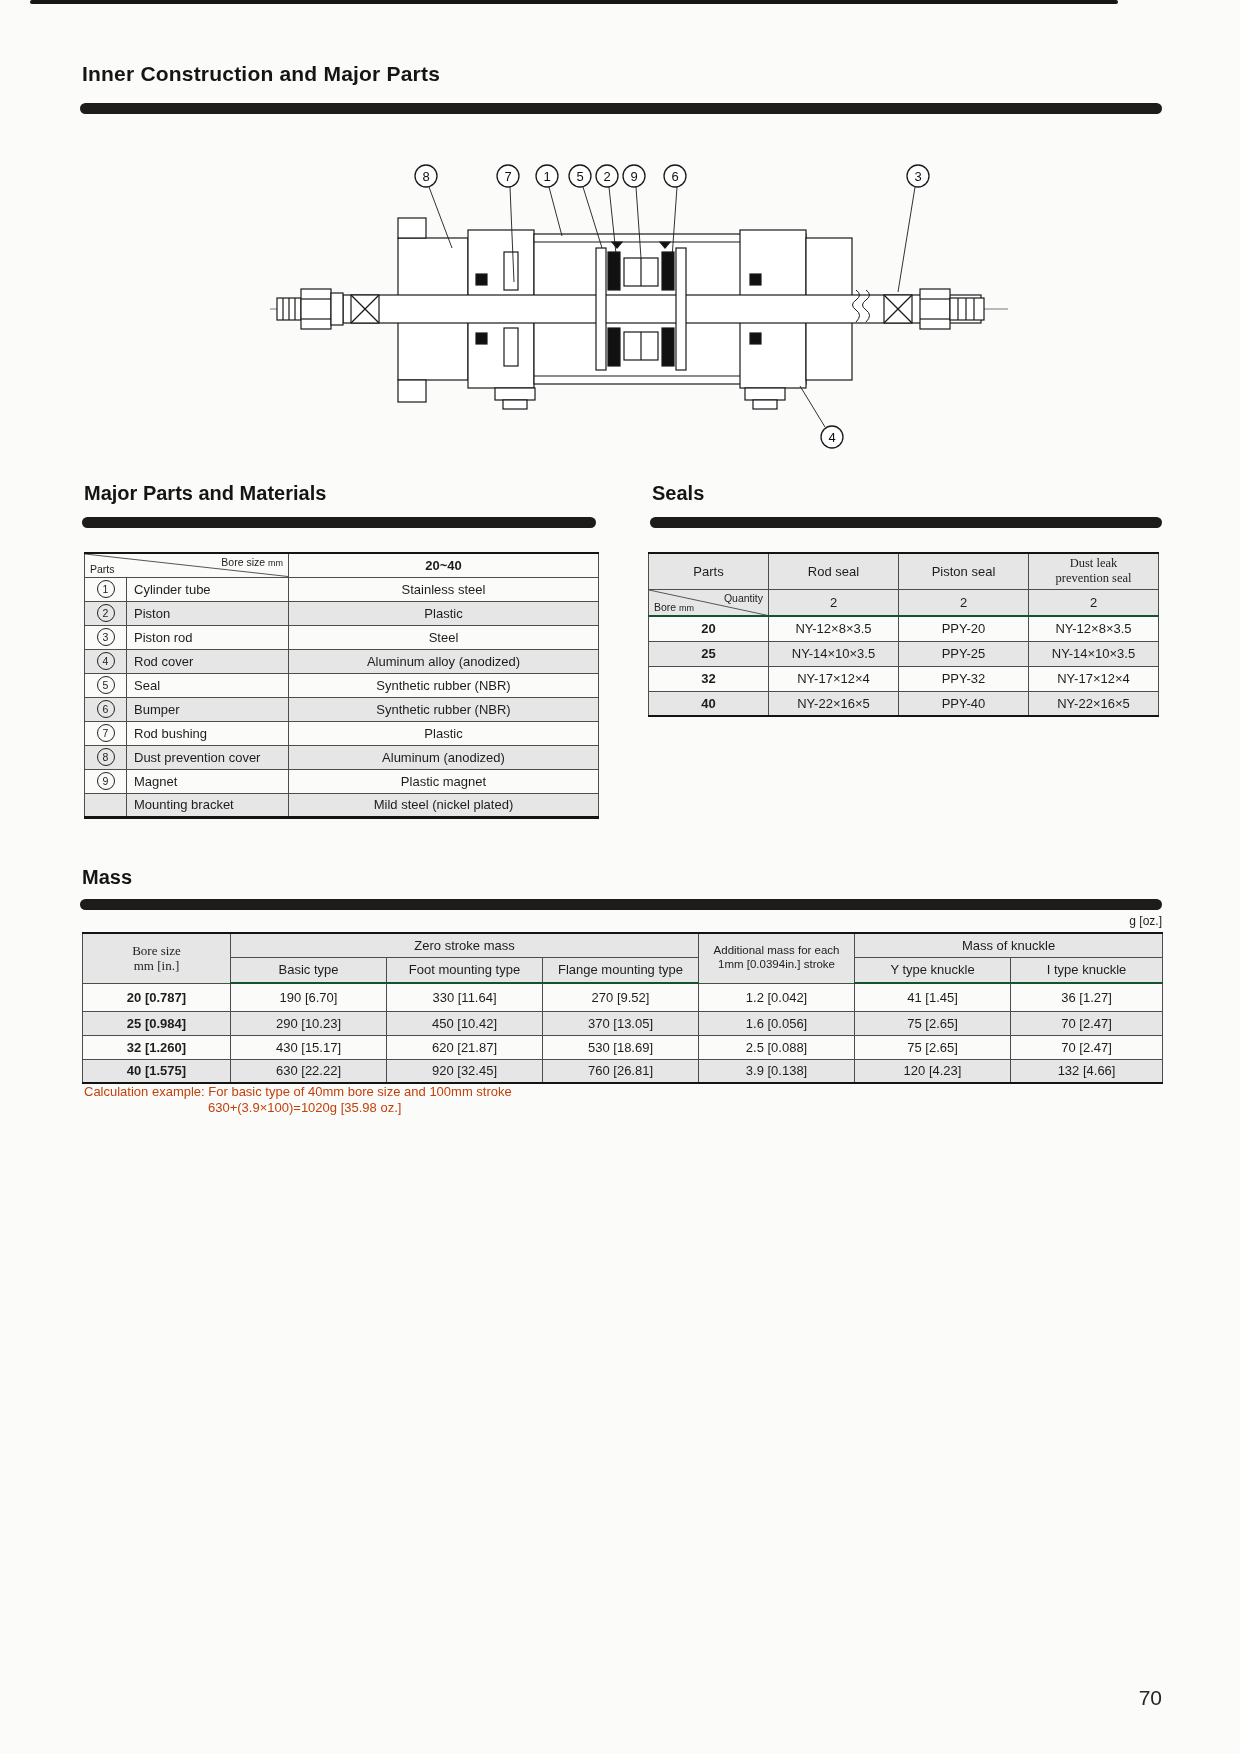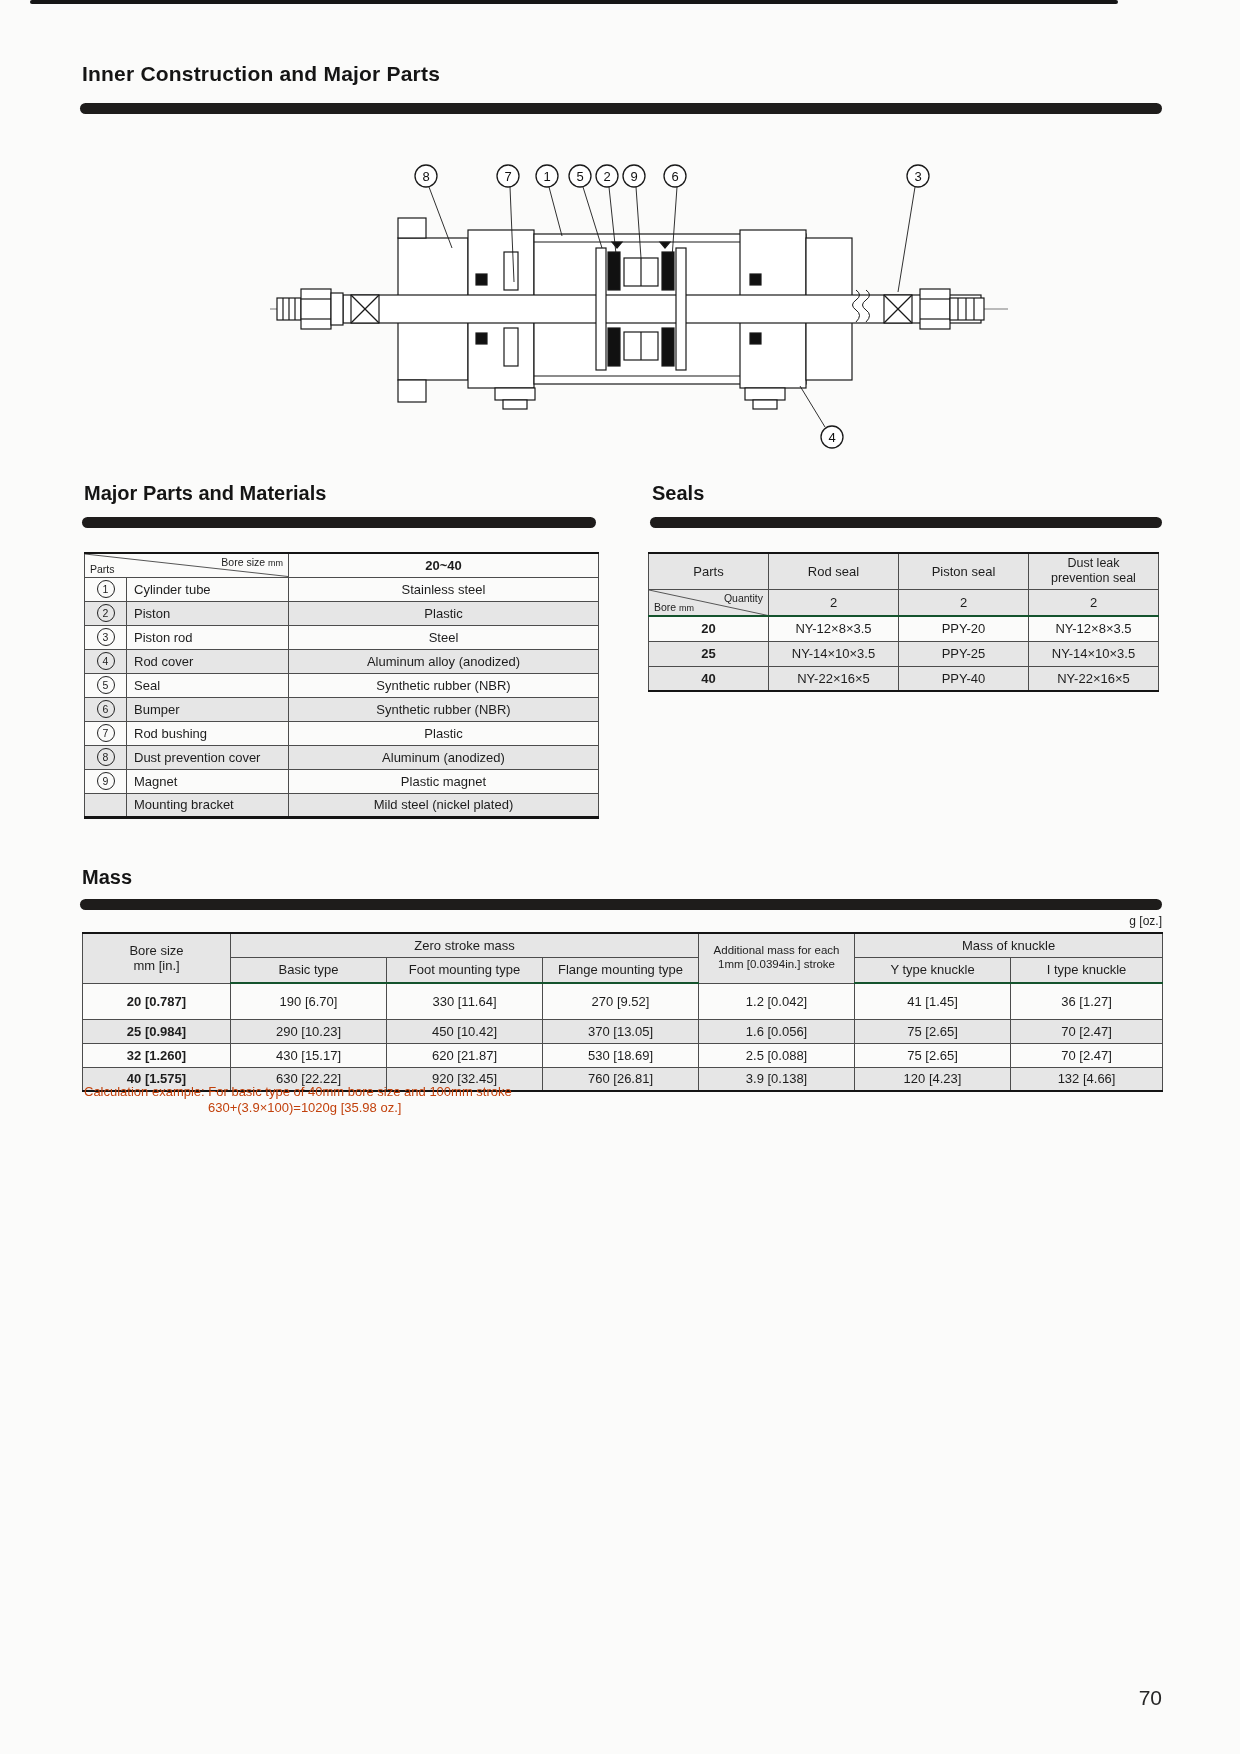--- a/index.html
+++ b/index.html
@@ -23,21 +23,21 @@
   .lname{text-align:left !important;padding-left:7px !important;}
   .b{font-weight:bold;}
   .cnum{display:inline-block;width:16px;height:16px;border:1px solid #222;border-radius:50%;
         font-size:10.5px;line-height:16px;text-align:center;font-weight:normal;}
   .diag{position:relative;padding:0 !important;}
   .dsvg{position:absolute;left:0;top:0;width:100%;height:100%;}
   .dtl{position:absolute;top:2px;right:5px;font-size:10.5px;}
   .dbl{position:absolute;bottom:2px;left:5px;font-size:10.5px;}
   .unit-sm{font-size:9px;}
   .hdr2{font-size:11.5px;line-height:1.2;}
-  .l2{line-height:1.2;}
+  .l2{line-height:1.2;font-family:Liberation Serif, serif;}
   .note{font-size:13px;color:#c2410c;}
   .pageno{font-size:21px;color:#262626;text-align:right;}
   .goz{font-size:12px;text-align:right;}
   .topline{background:#161616;border-radius:2px;}
   svg text{font-family:"Liberation Sans","DejaVu Sans",sans-serif;}
 </style>
 </head>
 <body>
 
 <div class="abs topline" style="left:30px;top:0;width:1088px;height:4px;"></div>
@@ -281,20 +281,26 @@
         <td>NY-12×8×3.5</td>
         <td>PPY-20</td>
         <td>NY-12×8×3.5</td>
       </tr>
   <tr style="height:25px;" class="gray">
         <td class="b">25</td>
         <td>NY-14×10×3.5</td>
         <td>PPY-25</td>
         <td>NY-14×10×3.5</td>
       </tr>
+  <tr style="height:25px;">
+        <td class="b">32</td>
+        <td>NY-17×12×4</td>
+        <td>PPY-32</td>
+        <td>NY-17×12×4</td>
+      </tr>
   <tr style="height:25px;" class="gray">
         <td class="b">40</td>
         <td>NY-22×16×5</td>
         <td>PPY-40</td>
         <td>NY-22×16×5</td>
       </tr>
 </tbody>
   </table>
 
 <div class="abs heading" style="left:82px;top:866px;">Mass</div>
@@ -324,21 +330,21 @@
     </td>
     <td colspan="2">Mass of knuckle</td>
   </tr>
   <tr style="height:26px;" class="gray thickb">
     <td>Basic type</td>
     <td>Foot mounting type</td>
     <td>Flange mounting type</td>
     <td>Y type knuckle</td>
     <td>I type knuckle</td>
   </tr>
-  <tr style="height:36px;">
+  <tr style="height:28px;">
         <td class="b">20 [0.787]</td>
         <td>190 [6.70]</td>
         <td>330 [11.64]</td>
         <td>270 [9.52]</td>
         <td>1.2 [0.042]</td>
         <td>41 [1.45]</td>
         <td>36 [1.27]</td>
       </tr>
   <tr style="height:24px;" class="gray">
         <td class="b">25 [0.984]</td>

